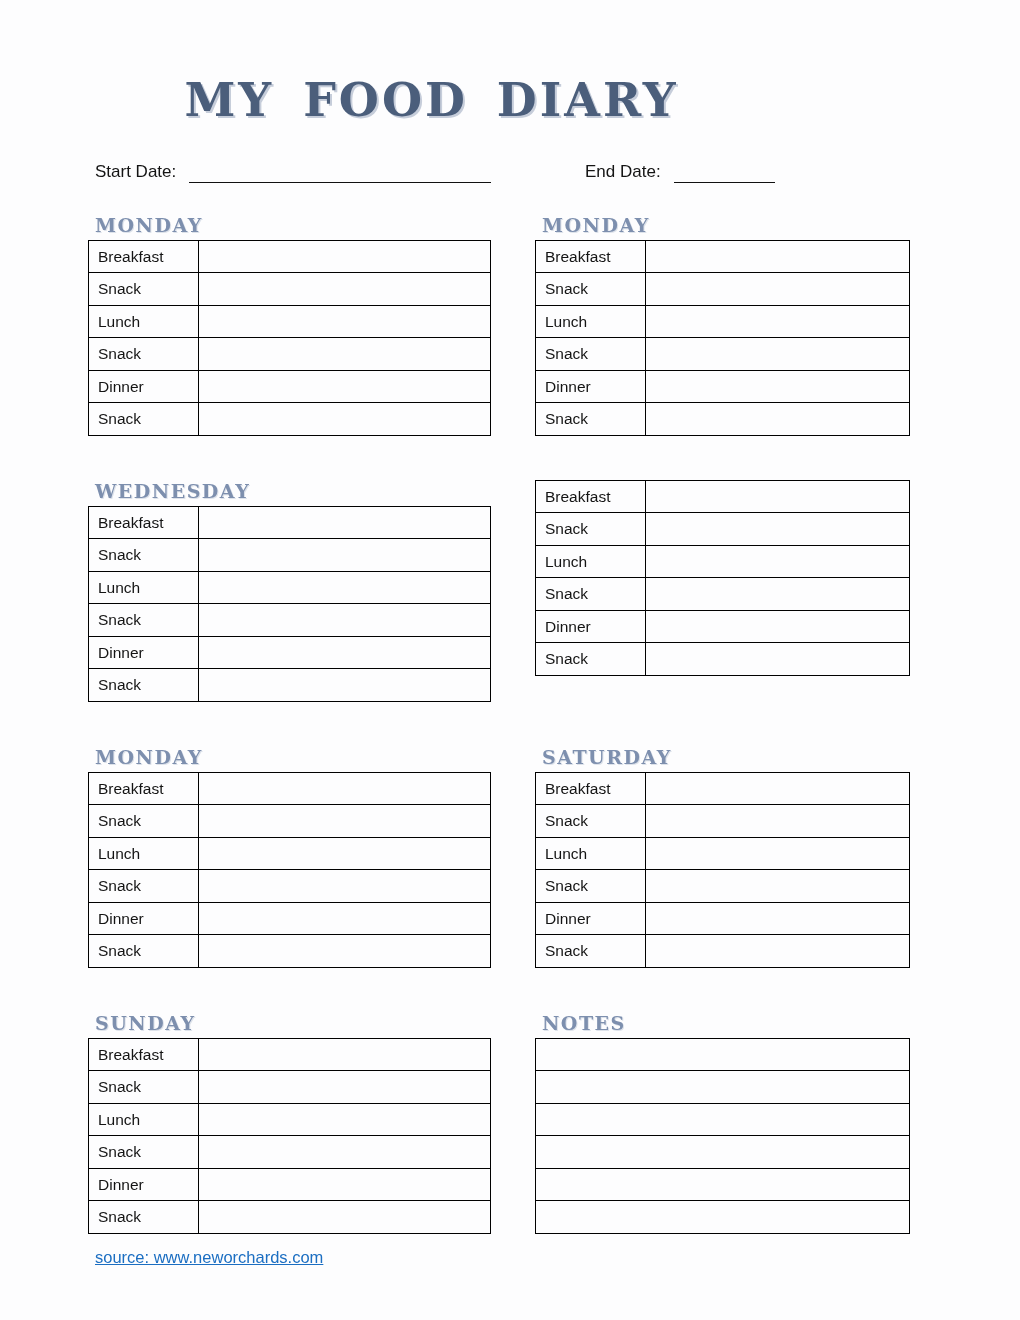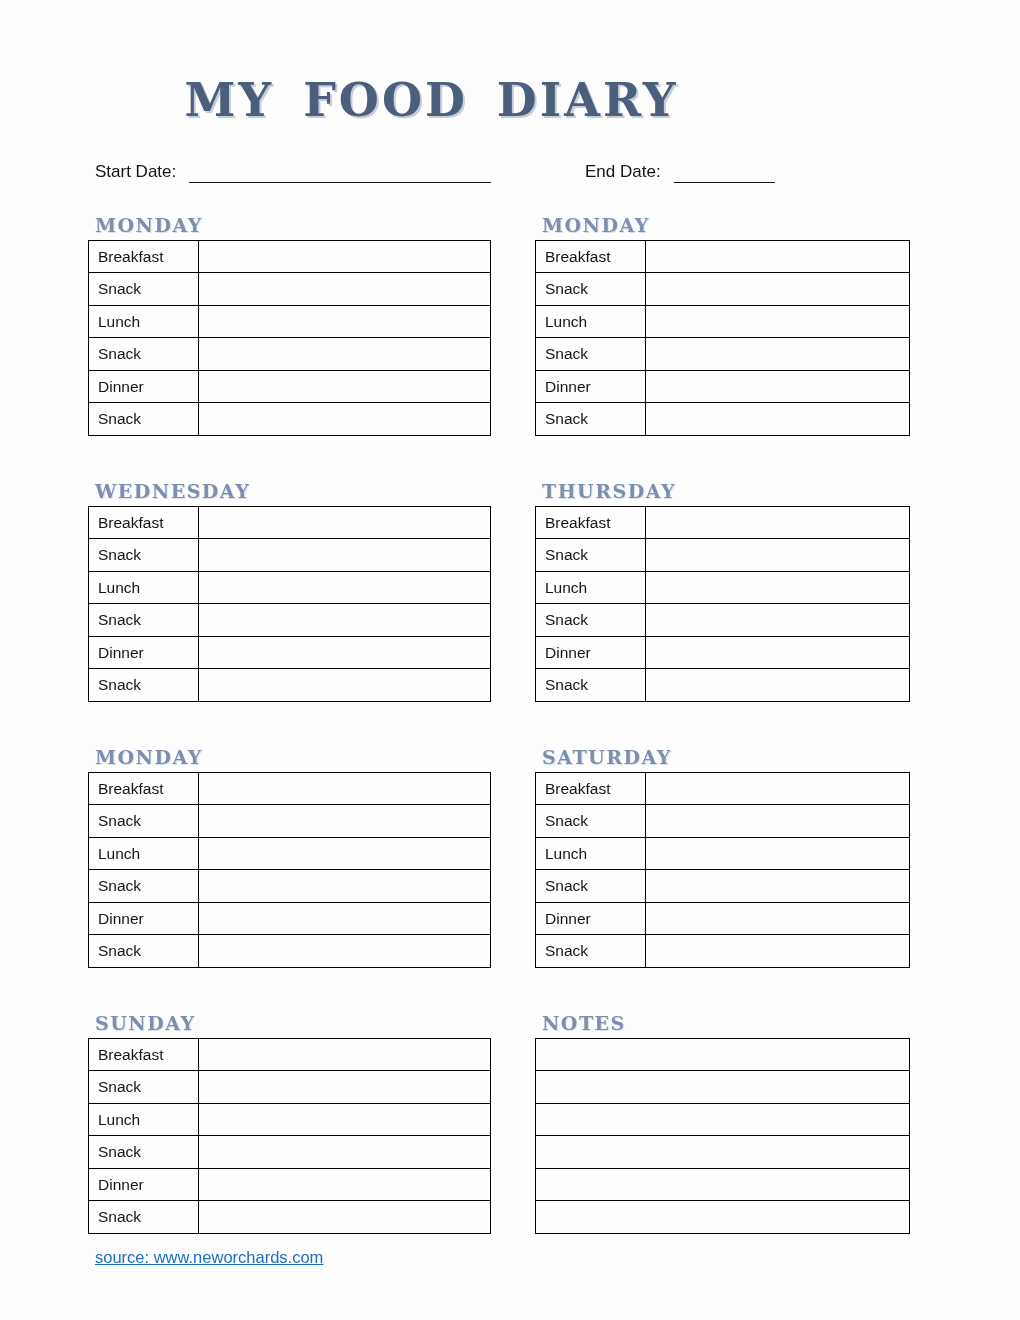--- a/index.html
+++ b/index.html
@@ -179,21 +179,20 @@
             </tr>
         <tr>
               <td class="lbl">Snack</td>
               <td class="val"></td>
             </tr>
       </tbody>
         </table>
     </section>
 
     <section>
-      <h2 class="day-h">THURSDAY</h2>
       <table class="meal-table">
           <tbody>
         <tr>
               <td class="lbl">Breakfast</td>
               <td class="val"></td>
             </tr>
         <tr>
               <td class="lbl">Snack</td>
               <td class="val"></td>
             </tr>

